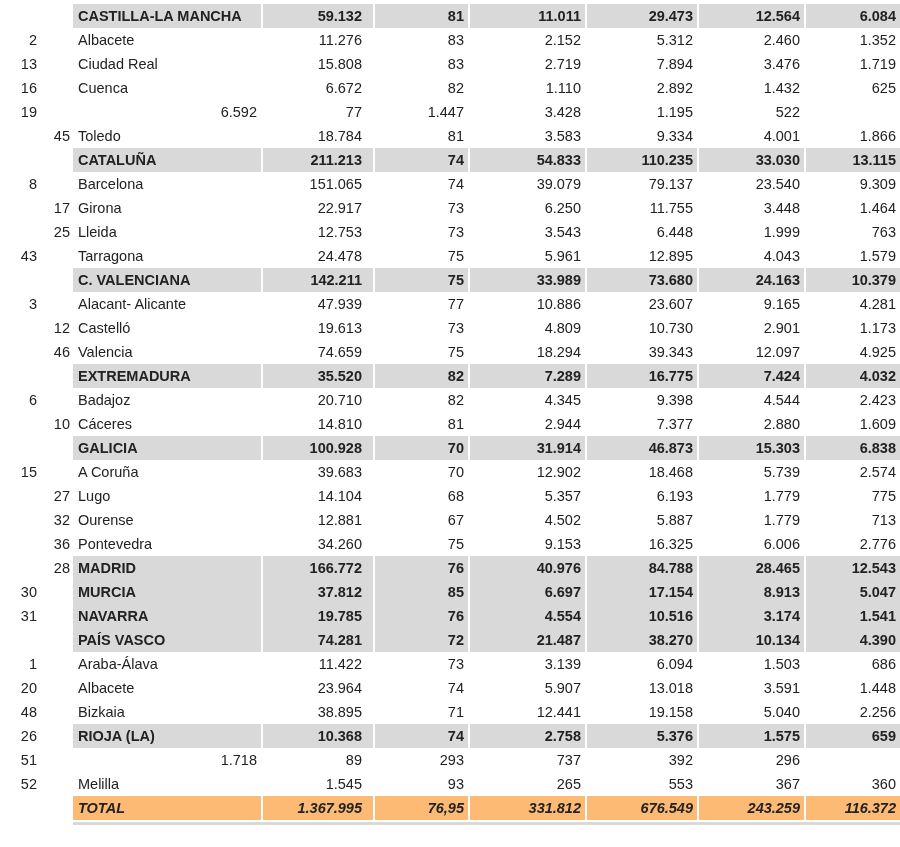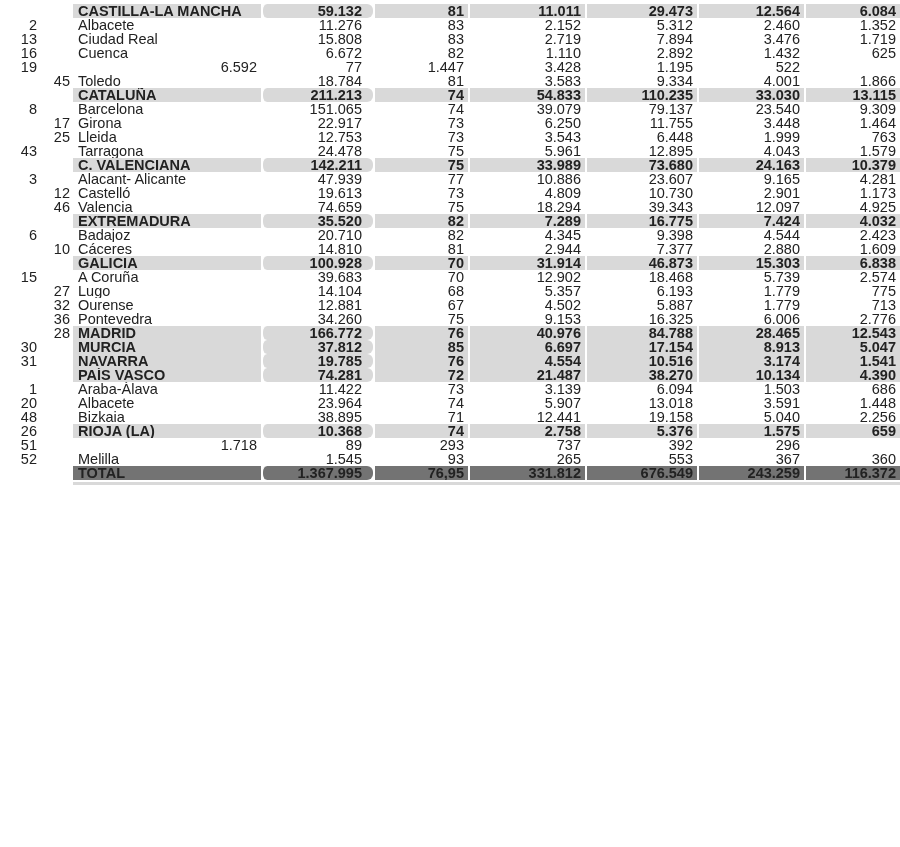--- a/index.html
+++ b/index.html
@@ -13,46 +13,47 @@
     overflow: hidden;
     font-family: "Liberation Sans", sans-serif;
     color: #222222;
   }
   .table-wrap {
     padding-top: 4px;
   }
   .row {
     display: grid;
     grid-template-columns: 44px 29px 188px 112px 95px 117px 112px 107px 96px;
-    height: 14px;
+    height: 24px;
   }
   .cell {
     display: flex;
     align-items: center;
     font-size: 14.5px;
     line-height: 1;
     white-space: nowrap;
     box-sizing: border-box;
     overflow: hidden;
   }
   .code  { justify-content: flex-end; padding-right: 7px; }
   .code2 { justify-content: flex-end; padding-right: 3px; }
   .name  { padding-left: 5px; }
   .num   { justify-content: flex-end; padding-right: 4px; }
-  .row .cell:nth-child(4) { padding-right: 11px; border-radius: 6px; }
+  .row .cell:nth-child(4) { padding-right: 11px; }
 
   .row-section .name,
   .row-section .num {
     background: #d9d9d9;
     font-weight: 700;
   }
   .row-total .name,
   .row-total .num {
-    background: #737373;
+    background: #fdba74;
     font-weight: 700;
+    font-style: italic;
   }
   .row-section .num,
   .row-total .num {
     border-left: 2px solid #ffffff;
   }
   .bottom-strip {
     margin-left: 73px;
     margin-top: 2px;
     height: 3px;
     background: #d9d9d9;

